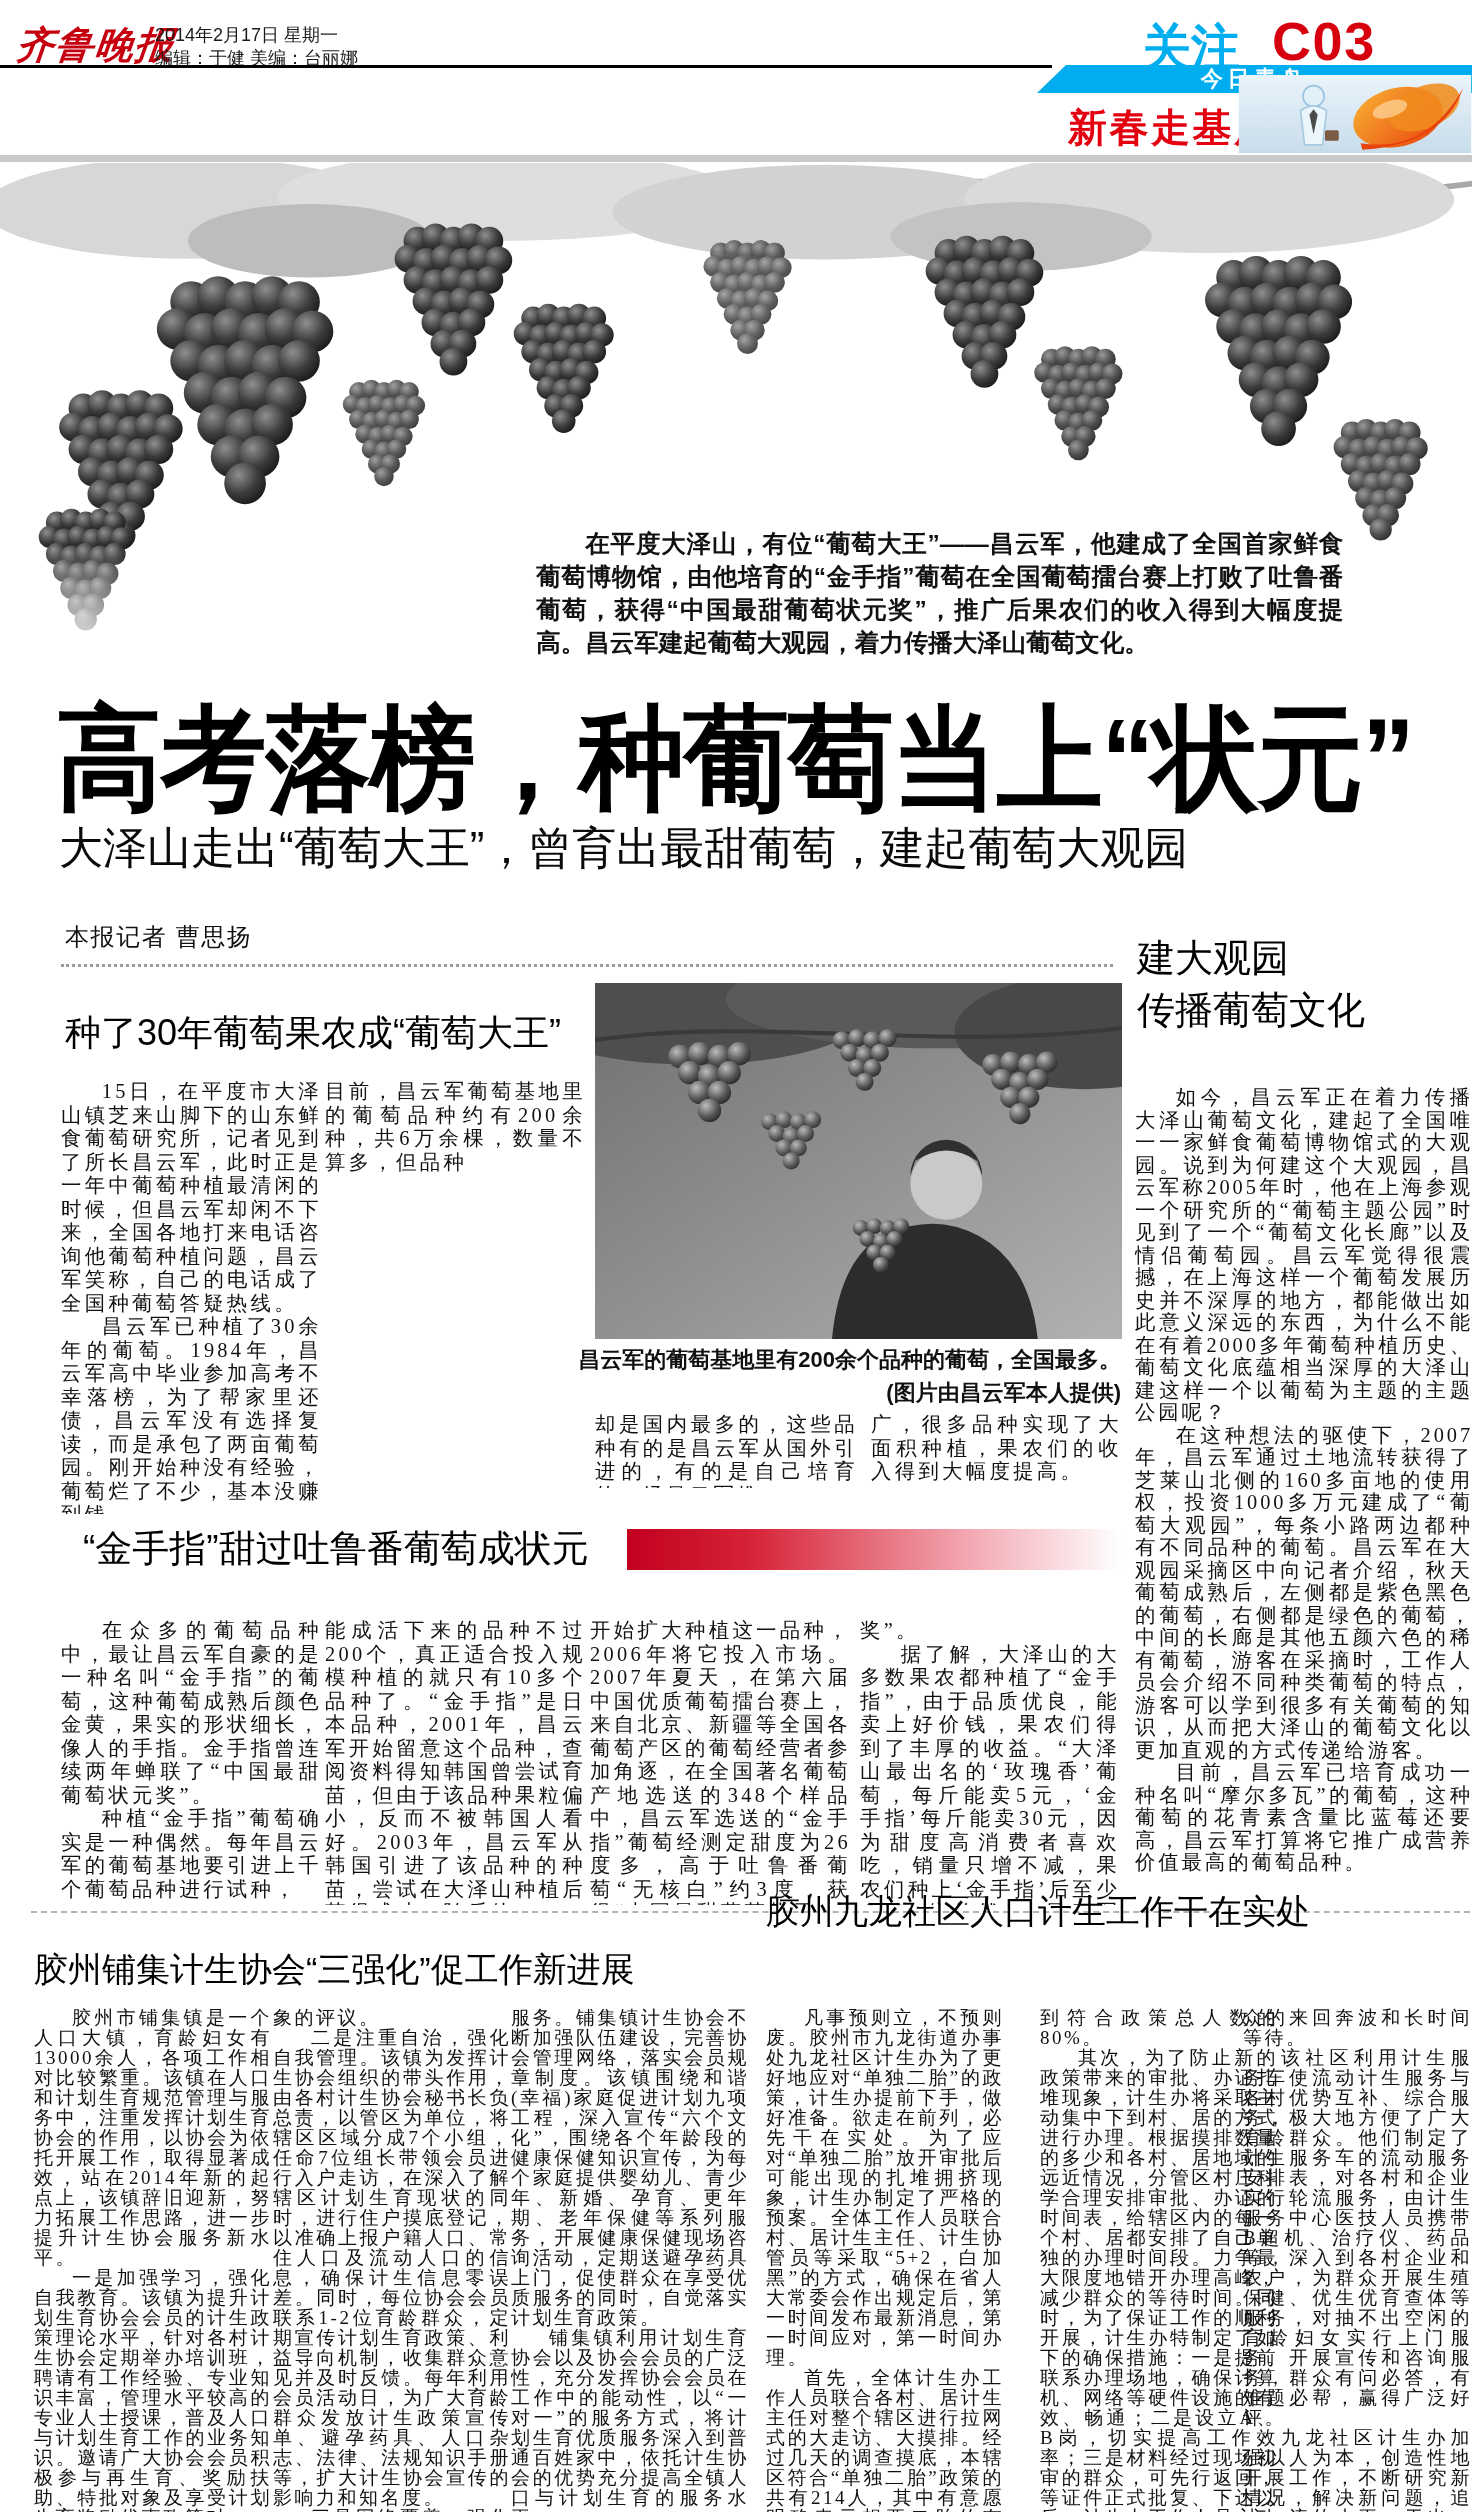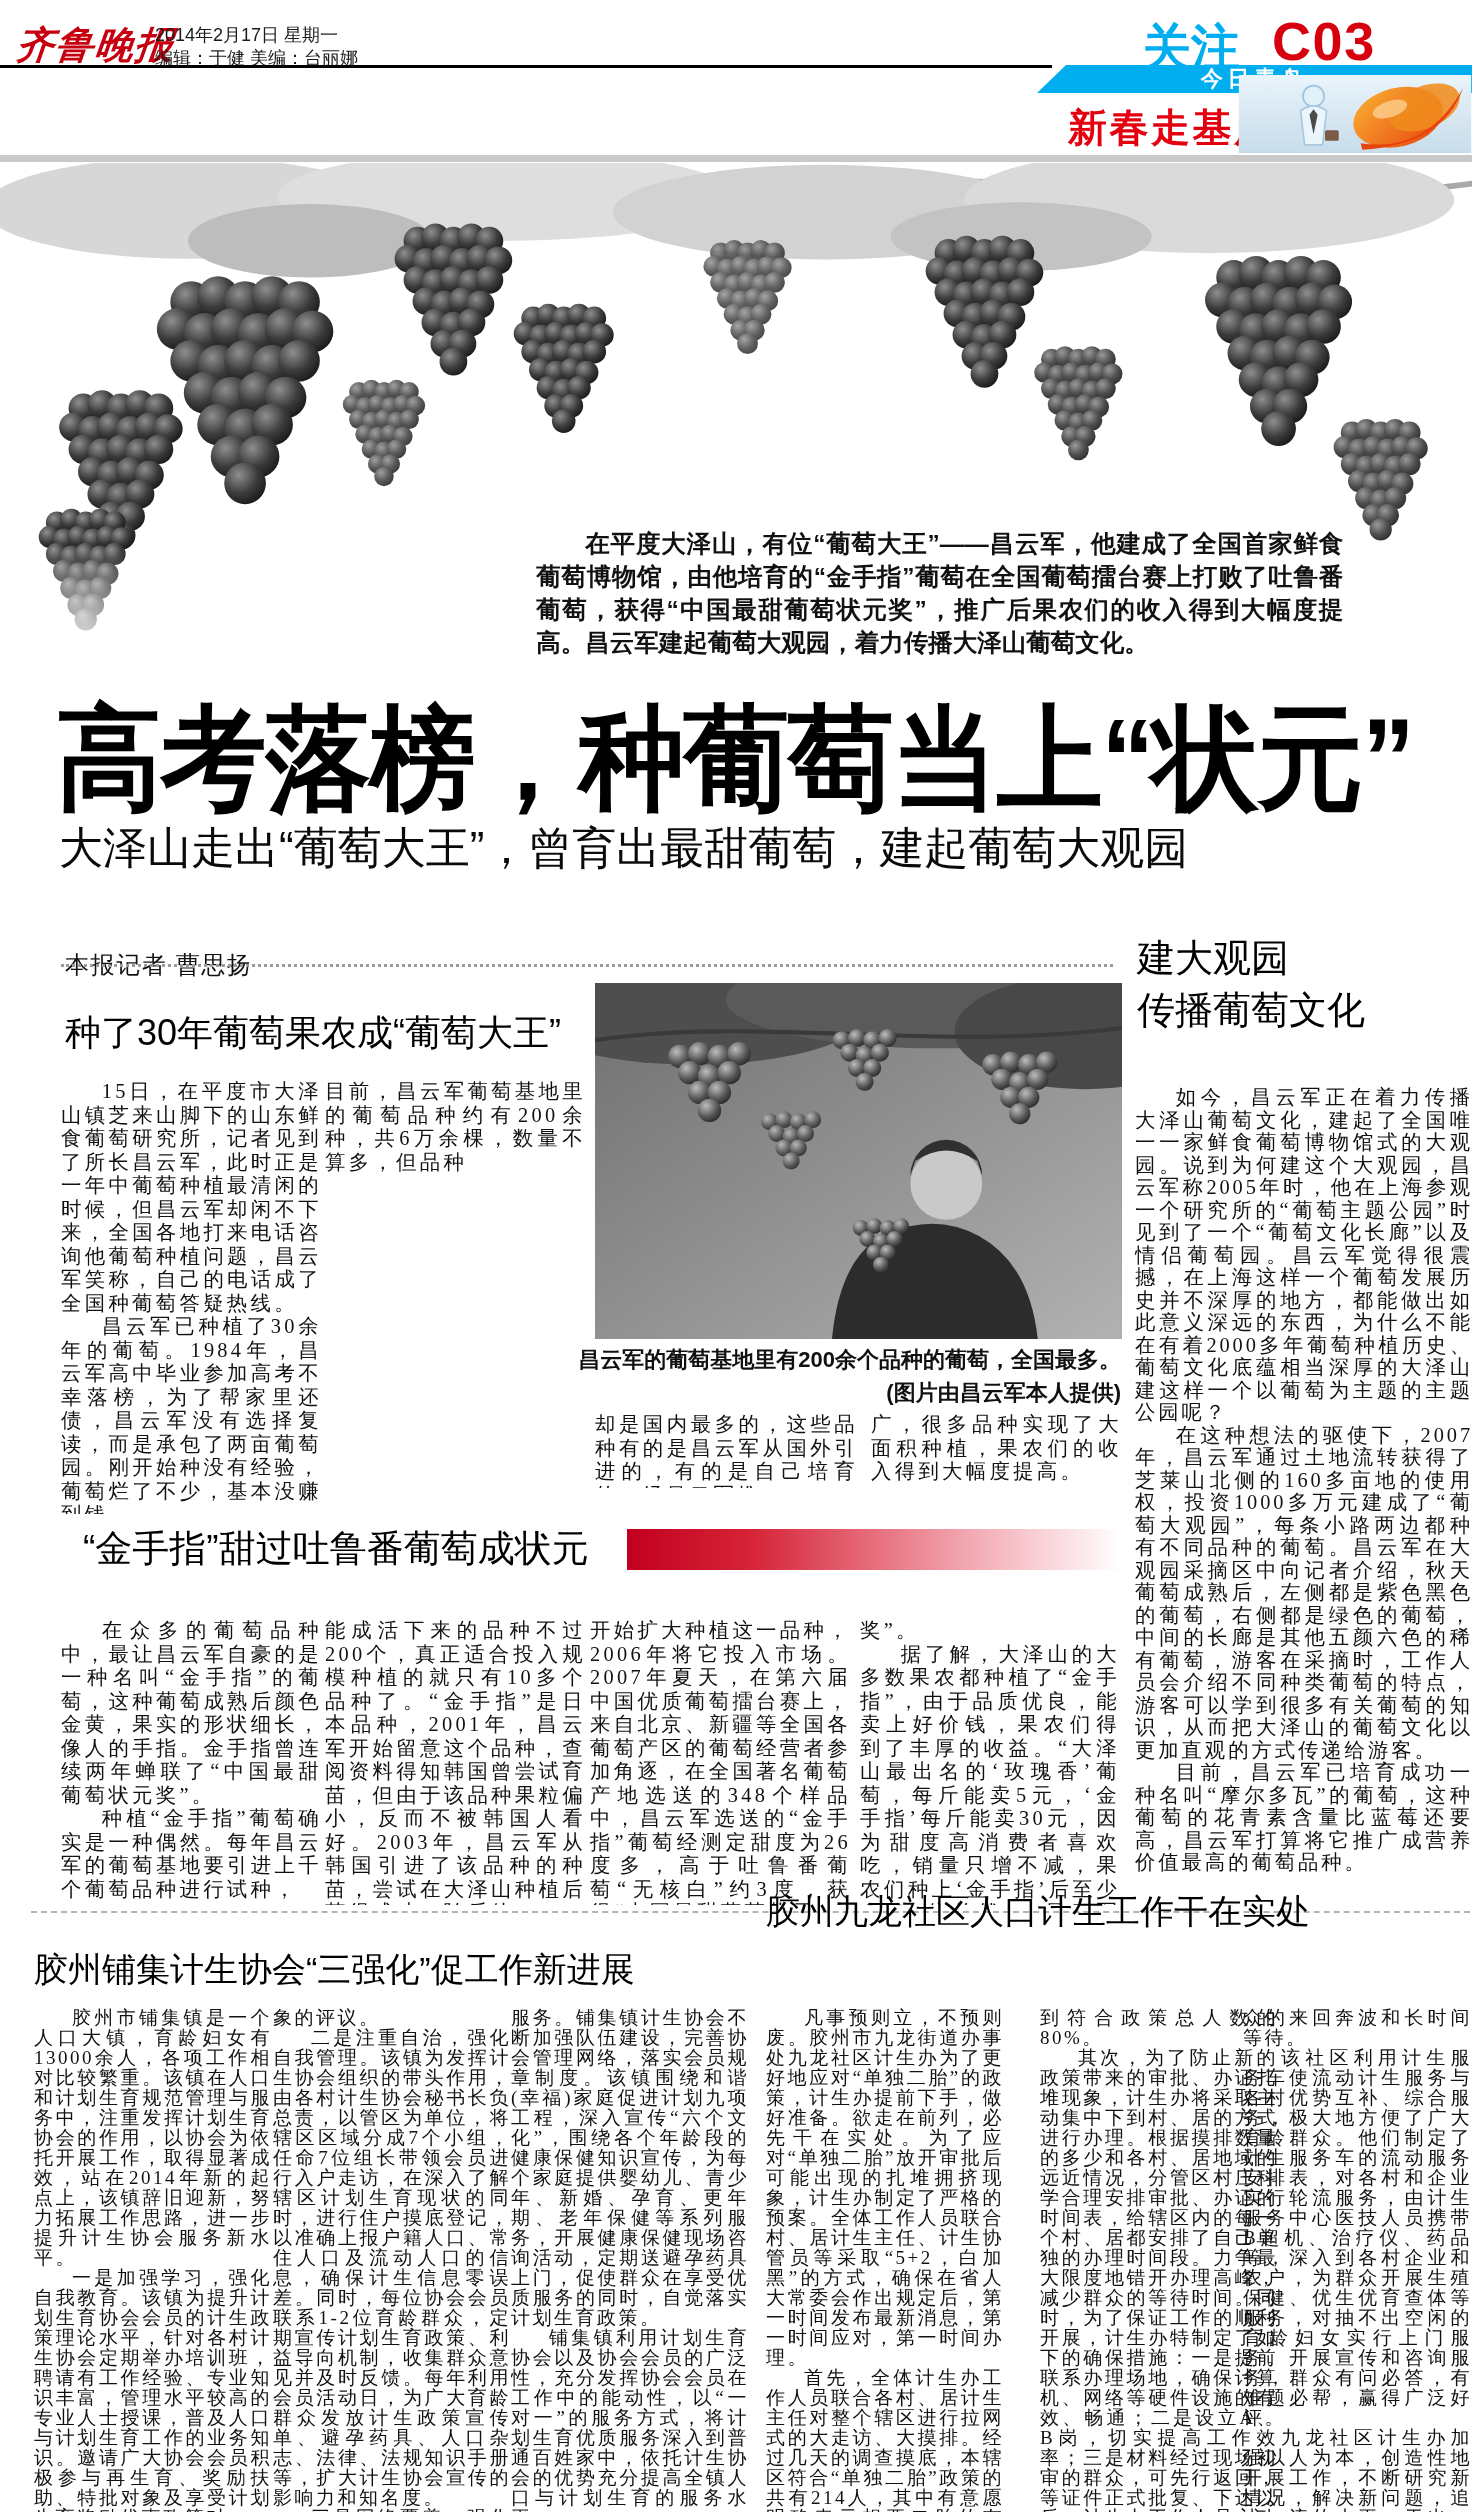--- a/index.html
+++ b/index.html
@@ -146,21 +146,21 @@
       <rect x="0" y="470" width="1803" height="132" fill="url(#fadeW)"></rect>
     </svg>
   </div>
 
   <div class="abs intro" style="left:533px;top:490px;width:807px;margin-top:32px;">
     <p>在平度大泽山，有位“葡萄大王”——昌云军，他建成了全国首家鲜食葡萄博物馆，由他培育的“金手指”葡萄在全国葡萄擂台赛上打败了吐鲁番葡萄，获得“中国最甜葡萄状元奖”，推广后果农们的收入得到大幅度提高。昌云军建起葡萄大观园，着力传播大泽山葡萄文化。</p>
   </div>
 
   <div class="abs headline" style="left:56px;top:683px;">高考落榜，种葡萄当上“状元”</div>
   <div class="abs subhead" style="left:59px;top:819px;">大泽山走出“葡萄大王”，曾育出最甜葡萄，建起葡萄大观园</div>
-  <div class="abs byline" style="left:65px;top:921px;margin-top:28px;">本报记者  曹思扬</div>
+  <div class="abs byline" style="left:65px;top:921px;">本报记者  曹思扬</div>
   <div class="abs dotrule" style="left:61px;top:964px;width:1052px;"></div>
 
   <div class="abs h-sec" style="left:1137px;top:933px;font-size:38px;">建大观园</div>
   <div class="abs h-sec" style="left:1137px;top:985px;font-size:38px;">传播葡萄文化</div>
   <div class="col flow bt3" style="left:1135px;top:1086px;width:338px;height:817px;">
       <p>如今，昌云军正在着力传播大泽山葡萄文化，建起了全国唯一一家鲜食葡萄博物馆式的大观园。说到为何建这个大观园，昌云军称2005年时，他在上海参观一个研究所的“葡萄主题公园”时见到了一个“葡萄文化长廊”以及情侣葡萄园。昌云军觉得很震撼，在上海这样一个葡萄发展历史并不深厚的地方，都能做出如此意义深远的东西，为什么不能在有着2000多年葡萄种植历史、葡萄文化底蕴相当深厚的大泽山建这样一个以葡萄为主题的主题公园呢？</p>
       <p>在这种想法的驱使下，2007年，昌云军通过土地流转获得了芝莱山北侧的160多亩地的使用权，投资1000多万元建成了“葡萄大观园”，每条小路两边都种有不同品种的葡萄。昌云军在大观园采摘区中向记者介绍，秋天葡萄成熟后，左侧都是紫色黑色的葡萄，右侧都是绿色的葡萄，中间的长廊是其他五颜六色的稀有葡萄，游客在采摘时，工作人员会介绍不同种类葡萄的特点，游客可以学到很多有关葡萄的知识，从而把大泽山的葡萄文化以更加直观的方式传递给游客。</p>
       <p>目前，昌云军已培育成功一种名叫“摩尔多瓦”的葡萄，这种葡萄的花青素含量比蓝莓还要高，昌云军打算将它推广成营养价值最高的葡萄品种。</p>
     </div>
 

